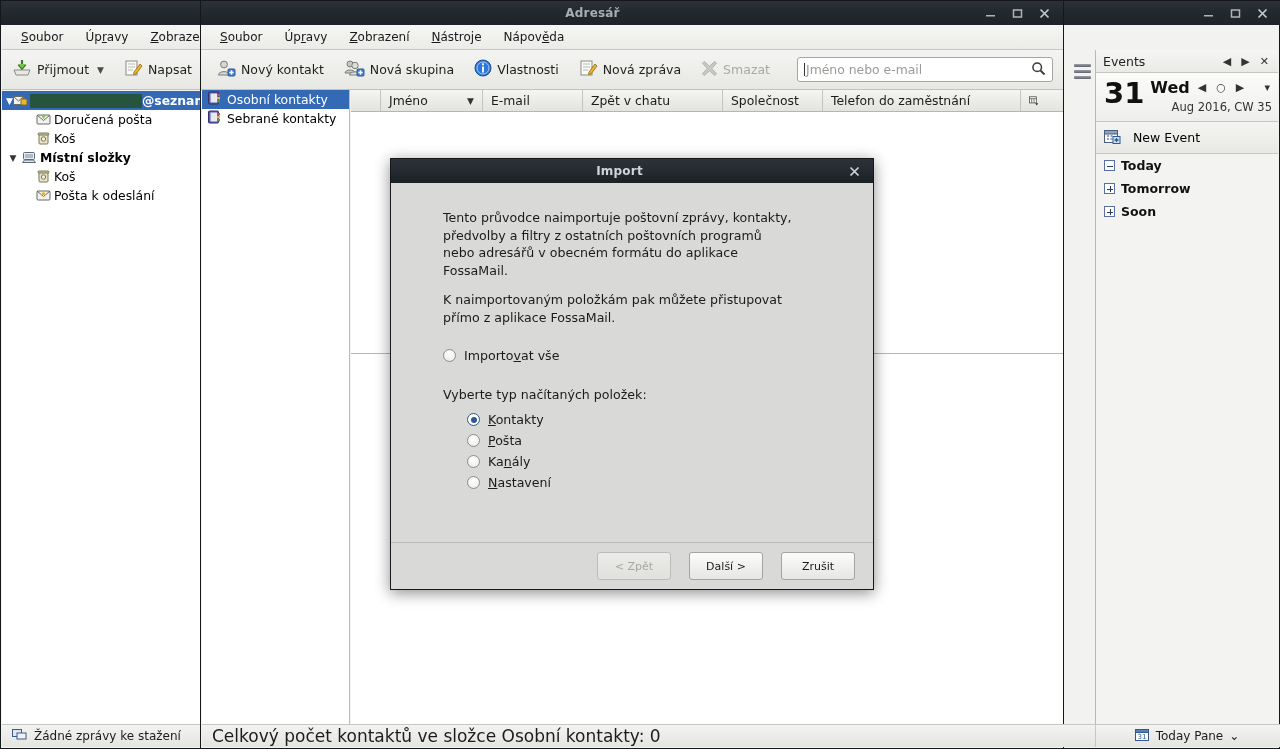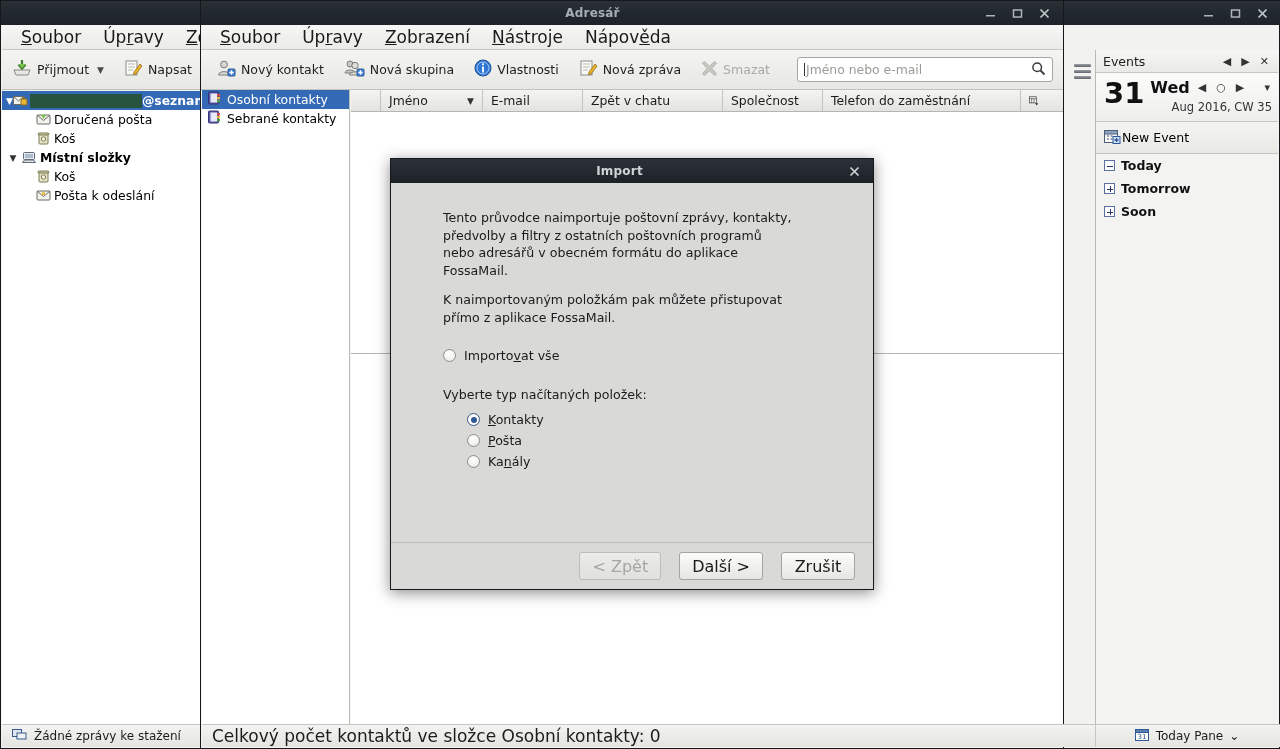--- a/index.html
+++ b/index.html
@@ -44,21 +44,21 @@
     border: 1px solid #14181b;
   }
   #mail-titlebar { left: 0; top: 0; width: 1280px; }
 
   .menubar {
     position: absolute; height: 25px;
     background: linear-gradient(to bottom,#f6f6f4,#ebebe8);
     border-bottom: 1px solid #c8c8c4;
     display: flex; align-items: center;
     padding-left: 8px;
-    font-size: 17px; color: #1a1a1a;
+    font-size: 12px; color: #1a1a1a;
   }
   .menubar .mi { padding: 2px 11px; cursor: default; }
 
   .toolbar {
     position: absolute;
     background: linear-gradient(to bottom,#f4f4f2,#e7e7e4);
     border-bottom: 1px solid #c2c2be;
     display: flex; align-items: center;
   }
   .tbtn {
@@ -112,21 +112,21 @@
   .navarrow { color: #333; font-size: 11px; cursor: default; padding: 0 2px; }
   #tp-date {
     display:flex; align-items:flex-start; padding: 5px 6px 7px 6px;
     background: linear-gradient(to bottom,#fbfbfa,#eeeeec);
     border-bottom: 1px solid #c6c6c2;
   }
   #tp-daynum { font-size: 29px; font-weight: bold; line-height: 30px; color: #111; padding: 0 6px 0 2px; }
   #tp-dw { display:flex; align-items:center; gap:6px; font-size: 16px; font-weight: bold; color:#111; }
   #tp-sub { font-size: 11.5px; color: #333; text-align: right; margin-top: 3px; }
   #tp-newevent {
-    display:flex; align-items:center; gap:1px; padding: 6px 8px;
+    display:flex; align-items:center; gap:12px; padding: 6px 8px;
     background: linear-gradient(to bottom,#f4f4f2,#e8e8e5);
     border-bottom: 1px solid #c6c6c2;
   }
   .tp-sec { display:flex; align-items:center; gap:6px; padding: 4px 8px; font-weight: bold; color:#111; }
   .expander {
     width: 11px; height: 11px; border: 1px solid #5b6fa0; background: #fff;
     position: relative; flex: 0 0 auto;
   }
   .expander::before {
     content:''; position:absolute; left:2px; top:4.5px; width:6px; height:1.5px; background:#2b3a60;
@@ -248,21 +248,21 @@
     background: #d9d9d7;
     border-top: 1px solid #bcbcb8;
     display:flex; align-items:center; justify-content:flex-end;
     gap: 18px; padding-right: 18px;
   }
   .dbtn {
     min-width: 74px; height: 28px;
     display:flex; align-items:center; justify-content:center;
     border: 1px solid #a3a39f; border-radius: 3px;
     background: linear-gradient(to bottom,#fcfcfb,#e6e6e3);
-    font-size: 16px; color: #1b1b1b; cursor: default;
+    font-size: 11px; color: #1b1b1b; cursor: default;
     padding: 0 12px;
   }
   .dbtn.disabled { color:#a6a6a2; background: linear-gradient(to bottom,#ececea,#e0e0dd); border-color:#bcbcb8; }
   u { text-decoration: underline; }
 </style>
 </head>
 <body>
 
 <div id="root">
 
@@ -670,20 +670,24 @@
           <span><u>K</u>ontakty</span>
         </div>
         <div class="radio-line">
           <span class="radio"></span>
           <span><u>P</u>ošta</span>
         </div>
         <div class="radio-line">
           <span class="radio"></span>
           <span>Ka<u>n</u>ály</span>
         </div>
+        <div class="radio-line">
+          <span class="radio"></span>
+          <span><u>N</u>astavení</span>
+        </div>
       </div>
     </div>
 
     <div id="dlg-footer">
       <div class="dbtn disabled">&lt; Zpět</div>
       <div class="dbtn">Další &gt;</div>
       <div class="dbtn">Zrušit</div>
     </div>
   </div>
 

